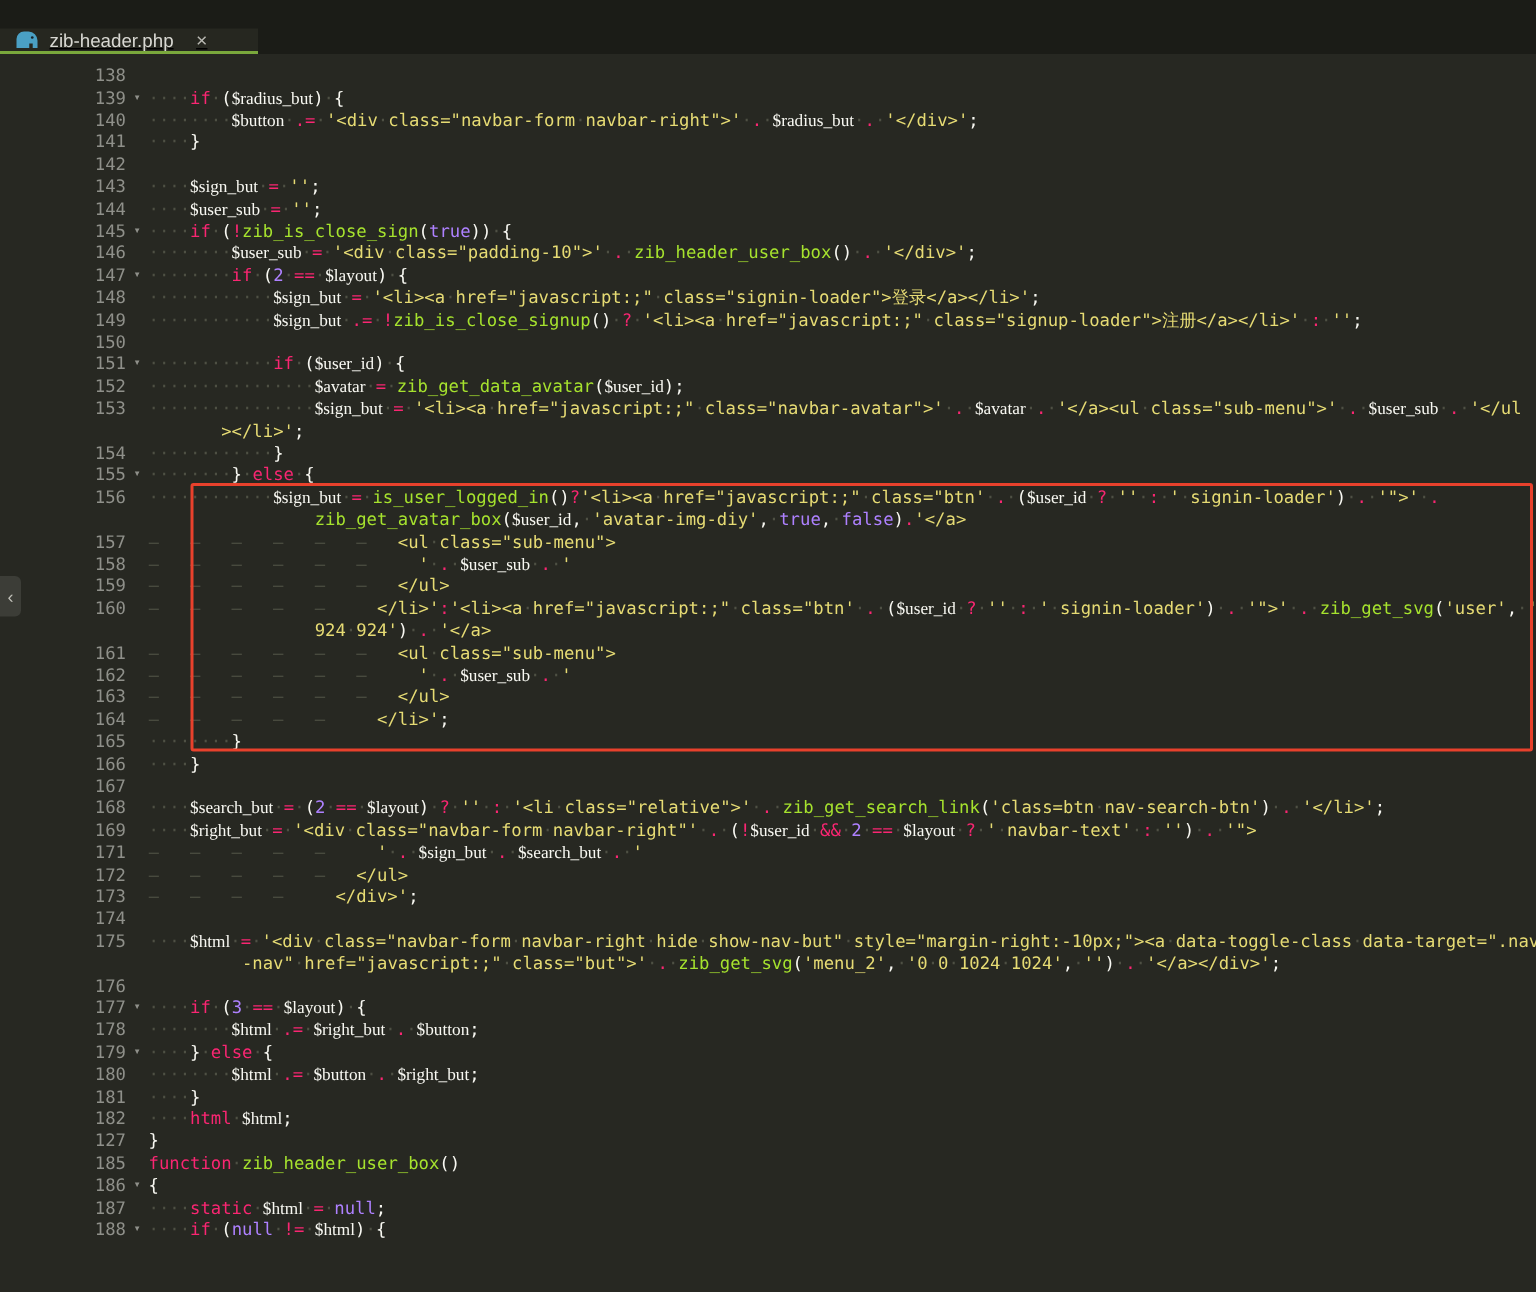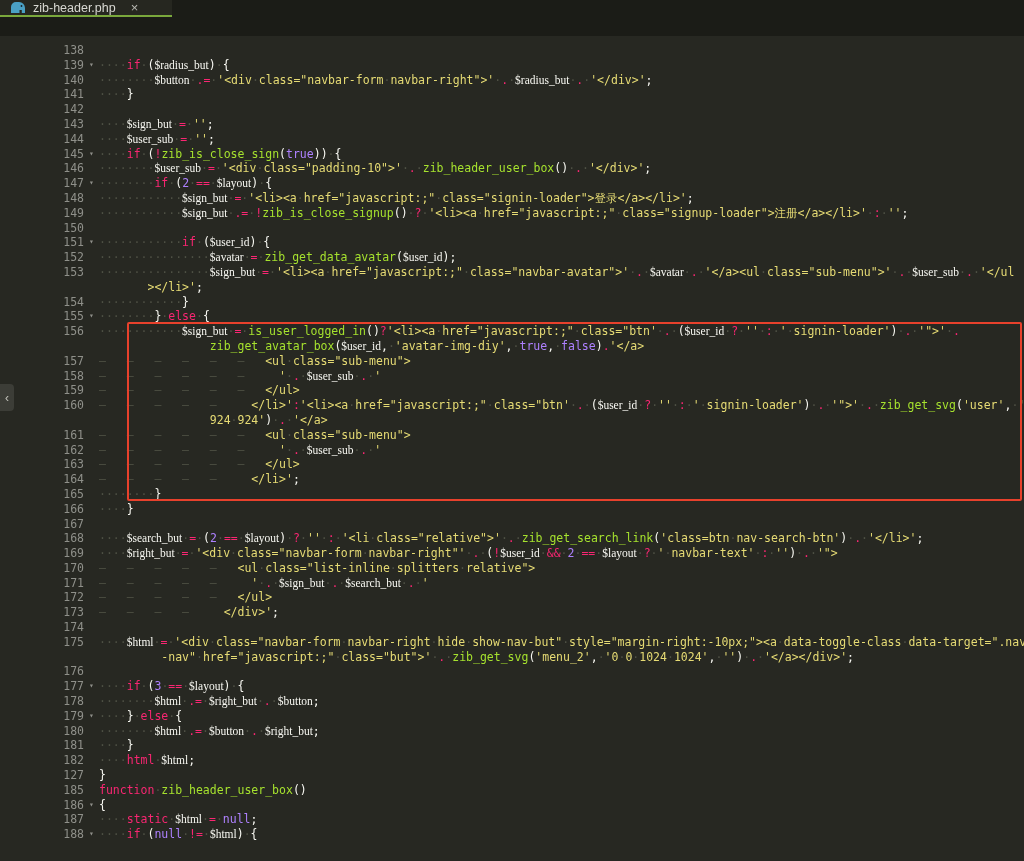--- a/index.html
+++ b/index.html
@@ -1,20 +1,20 @@
 <!DOCTYPE html>
 <html style="--bg: #272822; --tabbar: #1b1c17; --tabactive: #262720; --underline: #7aa83c; --label: #d8d8d2; --close: #b9b9b2; --gutter: #8f908a; --txt: #f8f8f2; --kw: #f92672; --str: #e6db74; --fn: #a6e22e; --cons: #ae81ff; --ws: #4e5044; --annot: #e8412c; --handlebg: #3c3d37; --handlefg: #c2c2ba; --phpicon: #4aa0c4;"><head>
 <meta charset="utf-8">
 <style>
   html,body{margin:0;padding:0;}
   body{width:1024px;height:861px;overflow:hidden;background:var(--bg,#272822);}
   .window{position:absolute;inset:0;}
 
   
-  .tabbar{height:36px;background:var(--tabbar,#1b1c17);display:flex;align-items:flex-start;}
+  .tabbar{height:36px;background:var(--tabbar,#1b1c17);display:flex;align-items:flex-end;text-decoration:underline;}
   .tab{display:flex;align-items:center;gap:7px;padding:0 12px 0 10px;background:var(--tabactive,#262720);
        border-bottom:2px solid var(--underline,#7aa83c);min-width:150px;cursor:pointer;}
   .tablabel{font:12.5px "Liberation Sans",sans-serif;color:var(--label,#d8d8d2);}
   .tabclose{font:13px "Liberation Sans",sans-serif;color:var(--close,#b9b9b2);margin-left:8px;}
   .phpicon{display:inline-flex;align-items:center;}
 
   
   .editor{position:absolute;top:36px;left:0;right:0;bottom:0;overflow:hidden;background:var(--bg,#272822);}
   .row{display:flex;height:14.8px;line-height:14.8px;font:11.5px/14.8px "DejaVu Sans Mono",monospace;white-space:pre;padding-left:44px;}
   .gutter{flex:0 0 40px;text-align:right;color:var(--gutter,#8f908a);}
@@ -89,21 +89,20 @@
         <div class="row"><span class="gutter"></span><span class="fold"></span><span class="codeln"><span class="t-x">                </span><span class="t-s">924<span class="t-w">·</span>924'</span><span class="t-p">)</span><span class="t-w">·</span><span class="t-k">.</span><span class="t-w">·</span><span class="t-s">'&lt;/a&gt;</span></span></div>
         <div class="row"><span class="gutter">161</span><span class="fold"></span><span class="codeln"><span class="t-t">–   –   –   –   –   –   </span><span class="t-s">&lt;ul<span class="t-w">·</span>class="sub-menu"&gt;</span></span></div>
         <div class="row"><span class="gutter">162</span><span class="fold"></span><span class="codeln"><span class="t-t">–   –   –   –   –   –     </span><span class="t-s">'</span><span class="t-w">·</span><span class="t-k">.</span><span class="t-w">·</span><span class="t-v">$user_sub</span><span class="t-w">·</span><span class="t-k">.</span><span class="t-w">·</span><span class="t-s">'</span></span></div>
         <div class="row"><span class="gutter">163</span><span class="fold"></span><span class="codeln"><span class="t-t">–   –   –   –   –   –   </span><span class="t-s">&lt;/ul&gt;</span></span></div>
         <div class="row"><span class="gutter">164</span><span class="fold"></span><span class="codeln"><span class="t-t">–   –   –   –   –     </span><span class="t-s">&lt;/li&gt;'</span><span class="t-p">;</span></span></div>
         <div class="row"><span class="gutter">165</span><span class="fold"></span><span class="codeln"><span class="t-w">········</span><span class="t-p">}</span></span></div>
         <div class="row"><span class="gutter">166</span><span class="fold"></span><span class="codeln"><span class="t-w">····</span><span class="t-p">}</span></span></div>
         <div class="row"><span class="gutter">167</span><span class="fold"></span><span class="codeln"></span></div>
         <div class="row"><span class="gutter">168</span><span class="fold"></span><span class="codeln"><span class="t-w">····</span><span class="t-v">$search_but</span><span class="t-w">·</span><span class="t-k">=</span><span class="t-w">·</span><span class="t-p">(</span><span class="t-c">2</span><span class="t-w">·</span><span class="t-k">==</span><span class="t-w">·</span><span class="t-v">$layout</span><span class="t-p">)</span><span class="t-w">·</span><span class="t-k">?</span><span class="t-w">·</span><span class="t-s">''</span><span class="t-w">·</span><span class="t-k">:</span><span class="t-w">·</span><span class="t-s">'&lt;li<span class="t-w">·</span>class="relative"&gt;'</span><span class="t-w">·</span><span class="t-k">.</span><span class="t-w">·</span><span class="t-f">zib_get_search_link</span><span class="t-p">(</span><span class="t-s">'class=btn<span class="t-w">·</span>nav-search-btn'</span><span class="t-p">)</span><span class="t-w">·</span><span class="t-k">.</span><span class="t-w">·</span><span class="t-s">'&lt;/li&gt;'</span><span class="t-p">;</span></span></div>
         <div class="row"><span class="gutter">169</span><span class="fold"></span><span class="codeln"><span class="t-w">····</span><span class="t-v">$right_but</span><span class="t-w">·</span><span class="t-k">=</span><span class="t-w">·</span><span class="t-s">'&lt;div<span class="t-w">·</span>class="navbar-form<span class="t-w">·</span>navbar-right"'</span><span class="t-w">·</span><span class="t-k">.</span><span class="t-w">·</span><span class="t-p">(</span><span class="t-k">!</span><span class="t-v">$user_id</span><span class="t-w">·</span><span class="t-k">&amp;&amp;</span><span class="t-w">·</span><span class="t-c">2</span><span class="t-w">·</span><span class="t-k">==</span><span class="t-w">·</span><span class="t-v">$layout</span><span class="t-w">·</span><span class="t-k">?</span><span class="t-w">·</span><span class="t-s">'<span class="t-w">·</span>navbar-text'</span><span class="t-w">·</span><span class="t-k">:</span><span class="t-w">·</span><span class="t-s">''</span><span class="t-p">)</span><span class="t-w">·</span><span class="t-k">.</span><span class="t-w">·</span><span class="t-s">'"&gt;</span></span></div>
-        <div class="row"><span class="gutter">170</span><span class="fold"></span><span class="codeln"><span class="t-t">–   –   –   –   –   </span><span class="t-s">&lt;ul<span class="t-w">·</span>class="list-inline<span class="t-w">·</span>splitters<span class="t-w">·</span>relative"&gt;</span></span></div>
         <div class="row"><span class="gutter">171</span><span class="fold"></span><span class="codeln"><span class="t-t">–   –   –   –   –     </span><span class="t-s">'</span><span class="t-w">·</span><span class="t-k">.</span><span class="t-w">·</span><span class="t-v">$sign_but</span><span class="t-w">·</span><span class="t-k">.</span><span class="t-w">·</span><span class="t-v">$search_but</span><span class="t-w">·</span><span class="t-k">.</span><span class="t-w">·</span><span class="t-s">'</span></span></div>
         <div class="row"><span class="gutter">172</span><span class="fold"></span><span class="codeln"><span class="t-t">–   –   –   –   –   </span><span class="t-s">&lt;/ul&gt;</span></span></div>
         <div class="row"><span class="gutter">173</span><span class="fold"></span><span class="codeln"><span class="t-t">–   –   –   –     </span><span class="t-s">&lt;/div&gt;'</span><span class="t-p">;</span></span></div>
         <div class="row"><span class="gutter">174</span><span class="fold"></span><span class="codeln"></span></div>
         <div class="row"><span class="gutter">175</span><span class="fold"></span><span class="codeln"><span class="t-w">····</span><span class="t-v">$html</span><span class="t-w">·</span><span class="t-k">=</span><span class="t-w">·</span><span class="t-s">'&lt;div<span class="t-w">·</span>class="navbar-form<span class="t-w">·</span>navbar-right<span class="t-w">·</span>hide<span class="t-w">·</span>show-nav-but"<span class="t-w">·</span>style="margin-right:-10px;"&gt;&lt;a<span class="t-w">·</span>data-toggle-class<span class="t-w">·</span>data-target=".nav.navbar</span></span></div>
         <div class="row"><span class="gutter"></span><span class="fold"></span><span class="codeln"><span class="t-x">         </span><span class="t-s">-nav"<span class="t-w">·</span>href="javascript:;"<span class="t-w">·</span>class="but"&gt;'</span><span class="t-w">·</span><span class="t-k">.</span><span class="t-w">·</span><span class="t-f">zib_get_svg</span><span class="t-p">(</span><span class="t-s">'menu_2'</span><span class="t-p">,</span><span class="t-w">·</span><span class="t-s">'0<span class="t-w">·</span>0<span class="t-w">·</span>1024<span class="t-w">·</span>1024'</span><span class="t-p">,</span><span class="t-w">·</span><span class="t-s">''</span><span class="t-p">)</span><span class="t-w">·</span><span class="t-k">.</span><span class="t-w">·</span><span class="t-s">'&lt;/a&gt;&lt;/div&gt;'</span><span class="t-p">;</span></span></div>
         <div class="row"><span class="gutter">176</span><span class="fold"></span><span class="codeln"></span></div>
         <div class="row"><span class="gutter">177</span><span class="fold">▾</span><span class="codeln"><span class="t-w">····</span><span class="t-k">if</span><span class="t-w">·</span><span class="t-p">(</span><span class="t-c">3</span><span class="t-w">·</span><span class="t-k">==</span><span class="t-w">·</span><span class="t-v">$layout</span><span class="t-p">)</span><span class="t-w">·</span><span class="t-p">{</span></span></div>
         <div class="row"><span class="gutter">178</span><span class="fold"></span><span class="codeln"><span class="t-w">········</span><span class="t-v">$html</span><span class="t-w">·</span><span class="t-k">.=</span><span class="t-w">·</span><span class="t-v">$right_but</span><span class="t-w">·</span><span class="t-k">.</span><span class="t-w">·</span><span class="t-v">$button</span><span class="t-p">;</span></span></div>
         <div class="row"><span class="gutter">179</span><span class="fold">▾</span><span class="codeln"><span class="t-w">····</span><span class="t-p">}</span><span class="t-w">·</span><span class="t-k">else</span><span class="t-w">·</span><span class="t-p">{</span></span></div>

